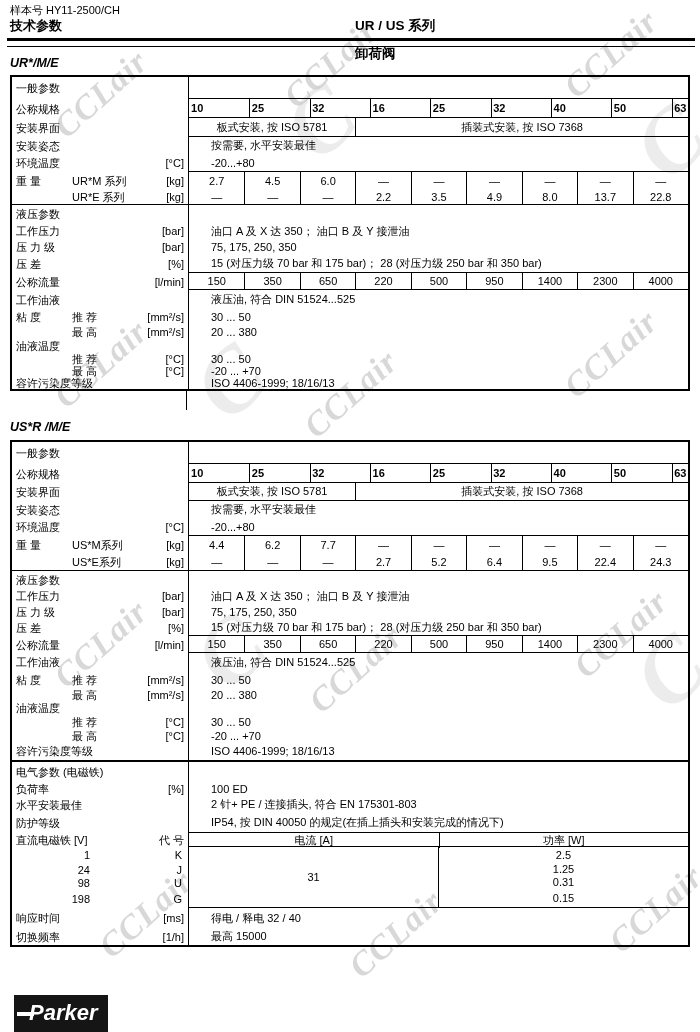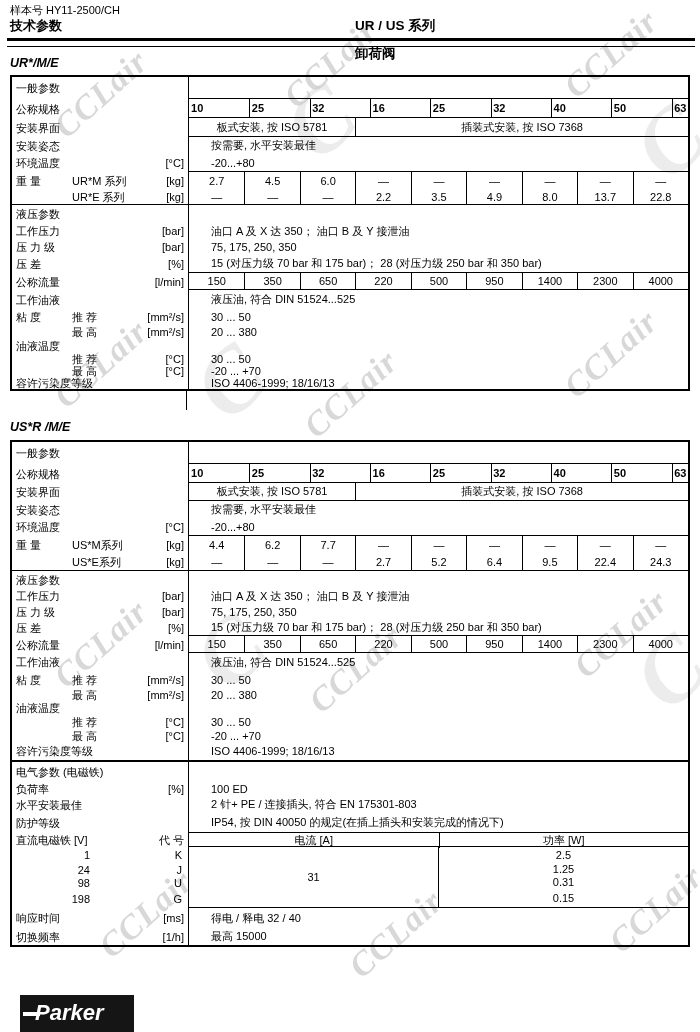--- a/index.html
+++ b/index.html
@@ -44,21 +44,21 @@
   .b{font-weight:bold;gap:44px;}
   .lline{position:relative;}
   .lv{position:absolute;left:0;width:78px;text-align:right;top:50%;transform:translateY(-50%);}
   .lc{position:absolute;right:6px;top:50%;transform:translateY(-50%);}
   .split{display:flex;height:100%;}
   .pwr{width:50%;border-right:1px solid #000;display:flex;align-items:center;justify-content:center;}
   .curs{width:50%;display:flex;flex-direction:column;}
   .curs>div{display:flex;align-items:center;justify-content:center;}
   .stub{position:absolute;left:186px;top:390px;width:1px;height:20px;background:#000;}
   
-  .logo{position:absolute;left:20px;top:995px;width:114px;height:37px;background:#151515;text-decoration:underline;}
+  .logo{position:absolute;left:14px;top:995px;width:94px;height:37px;background:#151515;text-decoration:underline;}
   .logo-dash{position:absolute;left:3px;top:17px;width:17px;height:4px;background:#fff;}
   .logo-txt{position:absolute;left:15px;top:5px;color:#fff;font-style:italic;font-weight:bold;
             font-size:22px;letter-spacing:0px;}
 </style>
 </head>
 <body>
 
 <div class="page">
 
   <div>

